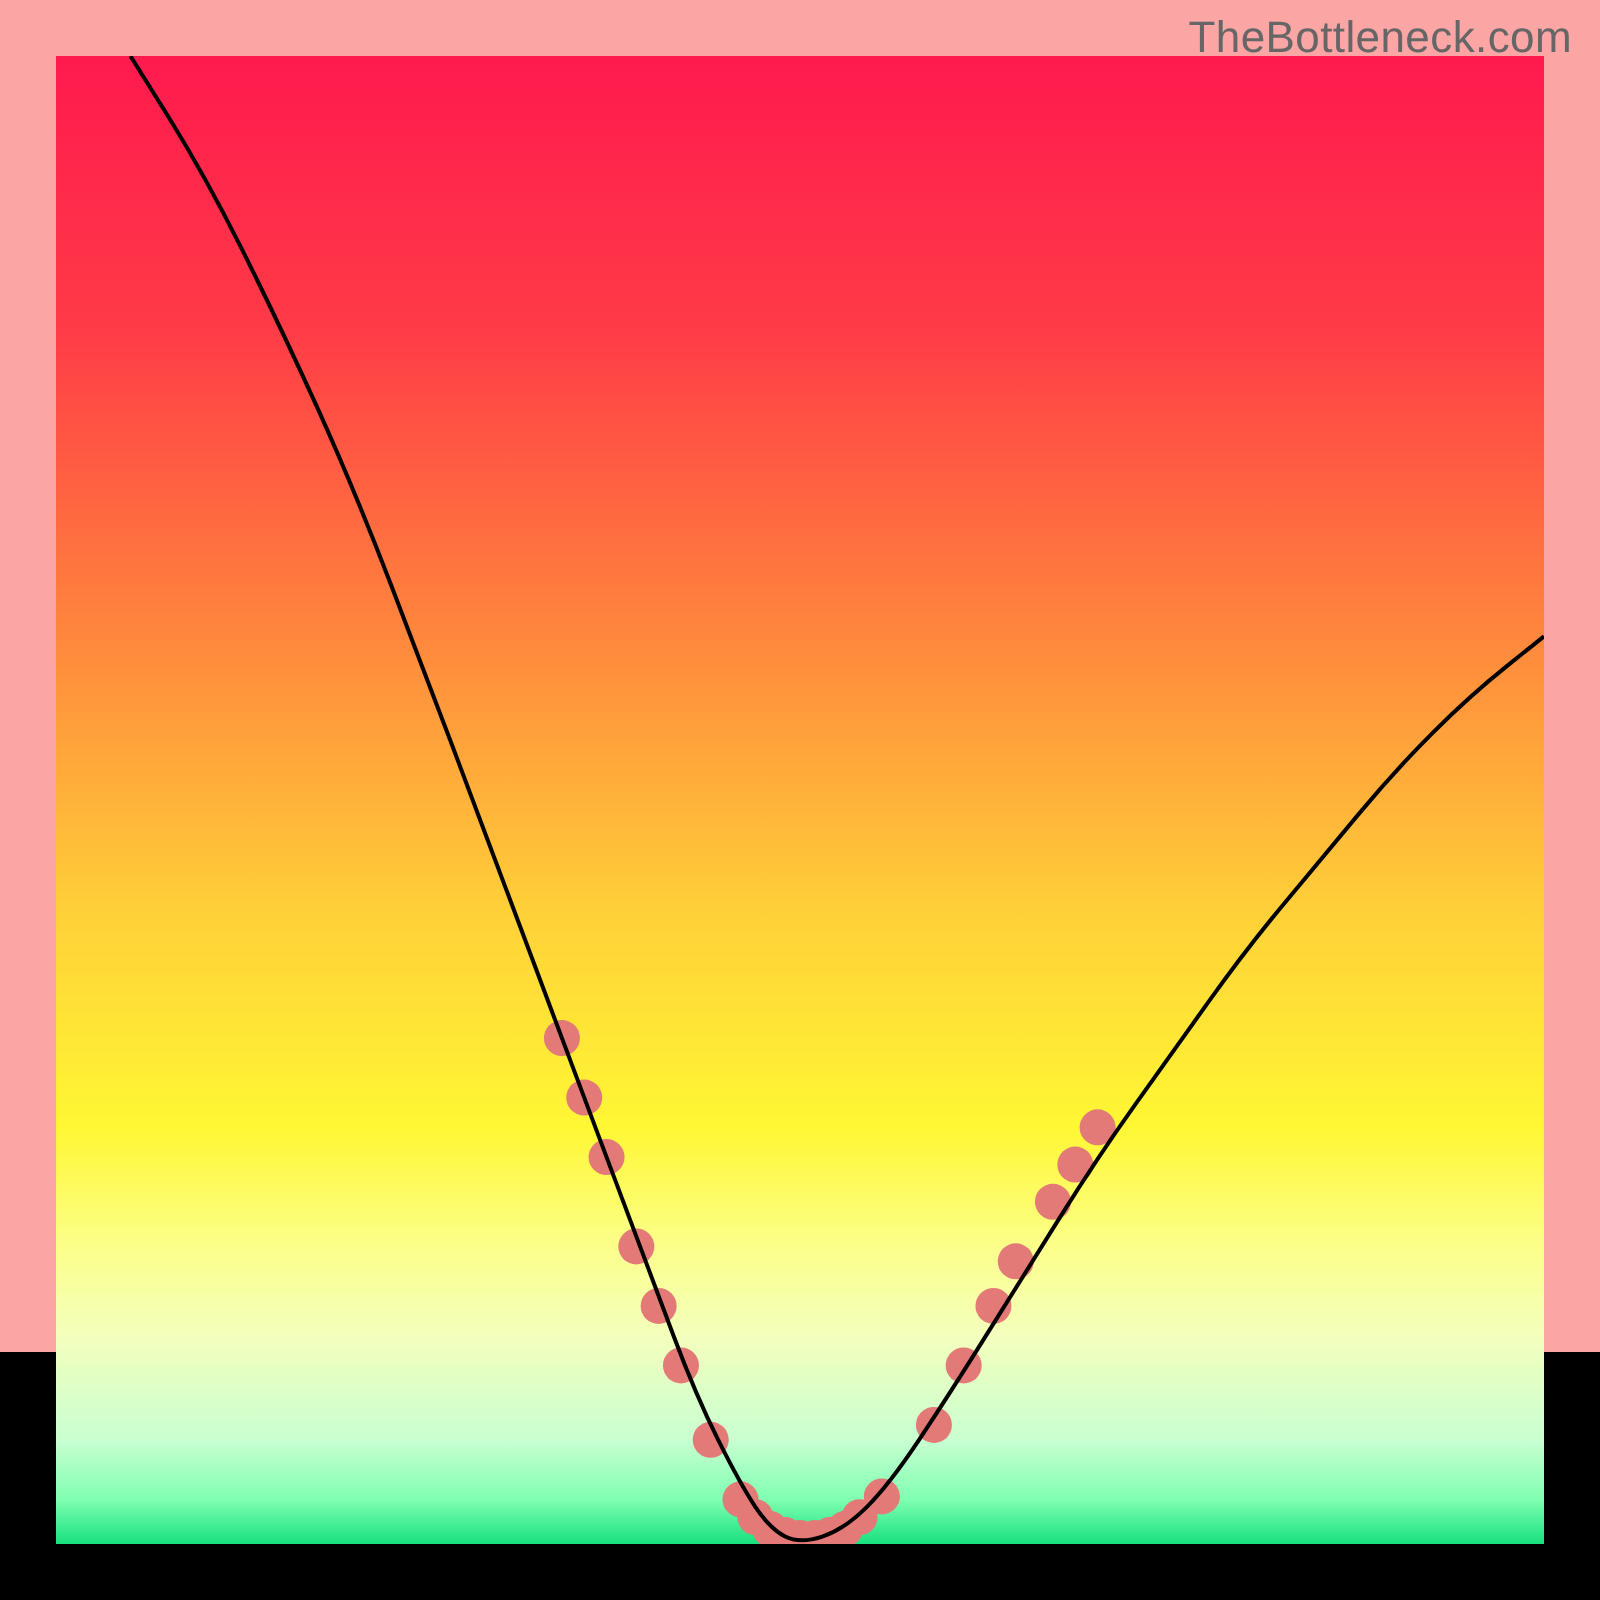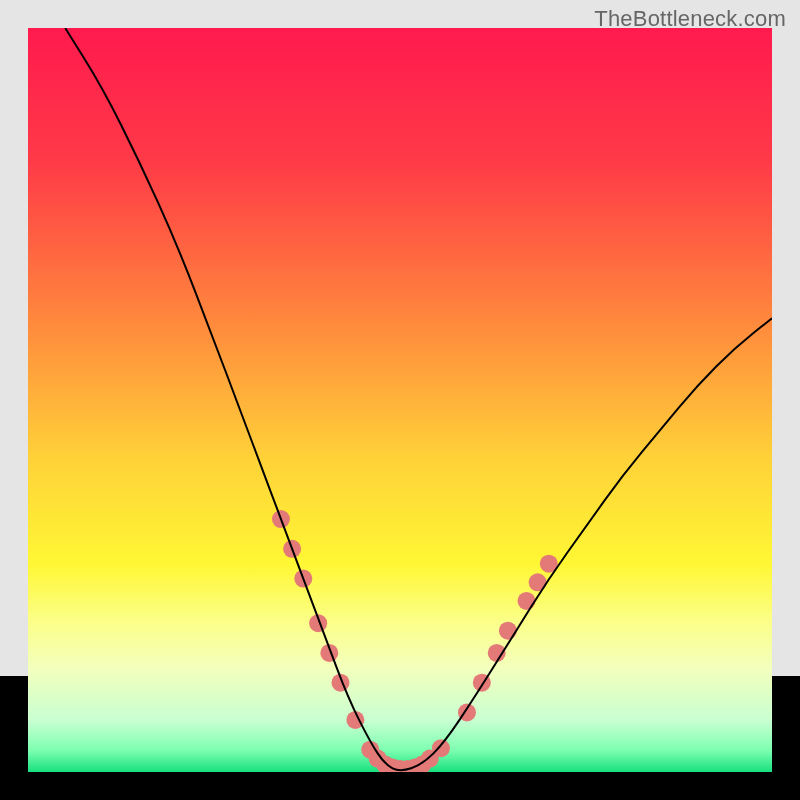--- a/index.html
+++ b/index.html
@@ -8,21 +8,21 @@
     width: 800px;
     height: 800px;
     background: #000;
     font-family: Arial, Helvetica, sans-serif;
     overflow: hidden;
   }
   .frame {
     position: relative;
     width: 800px;
     height: 676px;
-    background: #e5e5e5;
+    background: #fca5a5;
   }
   .plot-area {
     position: absolute;
     left: 28px;
     top: 28px;
     width: 744px;
     height: 744px;
     overflow: hidden;
   }
   .plot-area svg {

